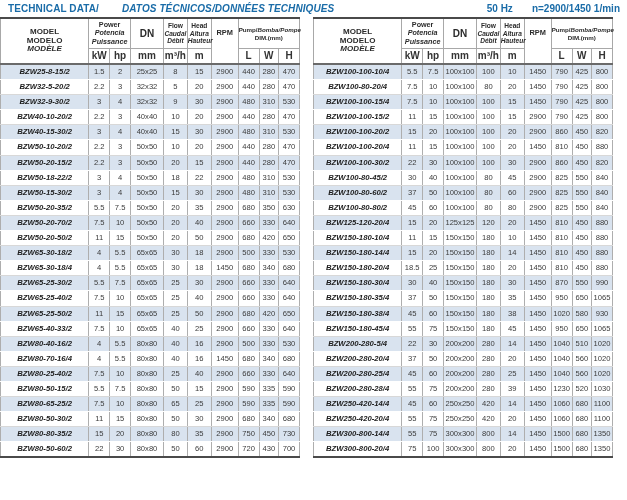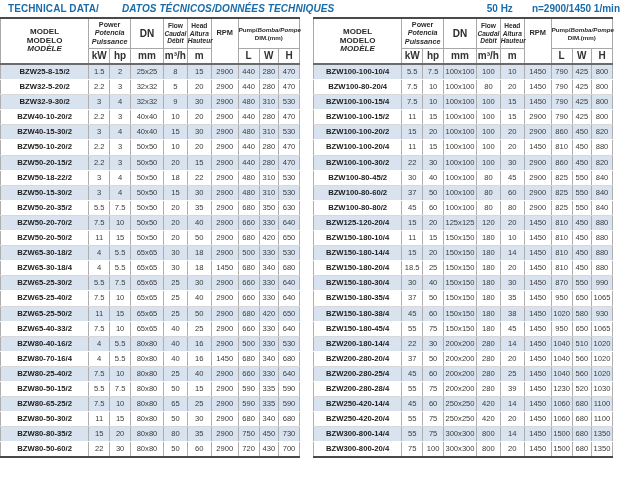--- a/index.html
+++ b/index.html
@@ -29,21 +29,21 @@
   th.rpm-h{font-size:7.4px;vertical-align:top;padding-top:10px;}
   th.dim-h{font-size:6.2px;line-height:1.25;}
   th.dim-h .sub{display:block;font-style:normal;}
   th.dim-h .en{font-style:normal;}
   th.dim-h .intl{font-style:italic;}
 
   tbody td{font-size:7.6px;color:#3a3a3a;text-align:center;height:14.1px;
            line-height:14.1px;padding:0 1px;white-space:nowrap;overflow:hidden;
            border-left:1px solid #aeaeae;border-right:1px solid #aeaeae;
            border-top:1px solid #d8d8d8;border-bottom:1px solid #d8d8d8;}
-  tbody td.model{font-weight:bold;color:#1c1c1c;font-size:7.7px;}
+  tbody td.model{font-weight:bold;color:#1c1c1c;font-size:7.7px;font-style:italic;}
   tbody tr:nth-child(odd) td{background:#d9e3ef;border-top-color:#fff;border-bottom-color:#fff;}
   tbody tr:first-child td{border-top:2px solid #6a6a6a;}
 </style>
 </head>
 <body>
 
 <div class="page">
 
   <div class="topbar">
     <div class="doc-title"><span>TECHNICAL DATA/</span><span class="it">DATOS TÉCNICOS/DONNÉES TECHNIQUES</span></div>
@@ -685,21 +685,21 @@
             <td>75</td>
             <td>150x150</td>
             <td>180</td>
             <td>45</td>
             <td>1450</td>
             <td>950</td>
             <td>650</td>
             <td>1065</td>
           </tr>
           <tr>
-            <td class="model">BZW200-180-14/4</td>
+            <td class="model">BZW200-280-5/4</td>
             <td>22</td>
             <td>30</td>
             <td>200x200</td>
             <td>280</td>
             <td>14</td>
             <td>1450</td>
             <td>1040</td>
             <td>510</td>
             <td>1020</td>
           </tr>

